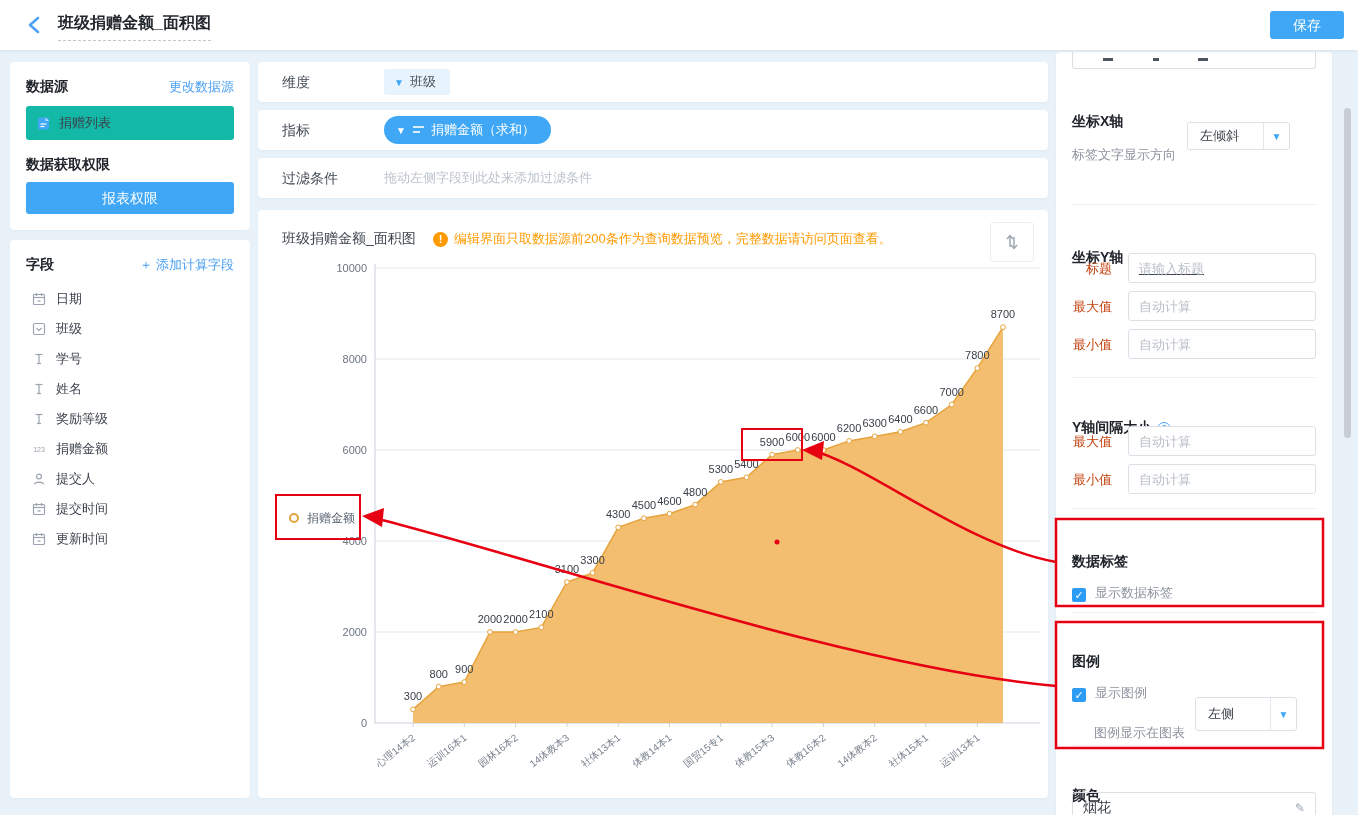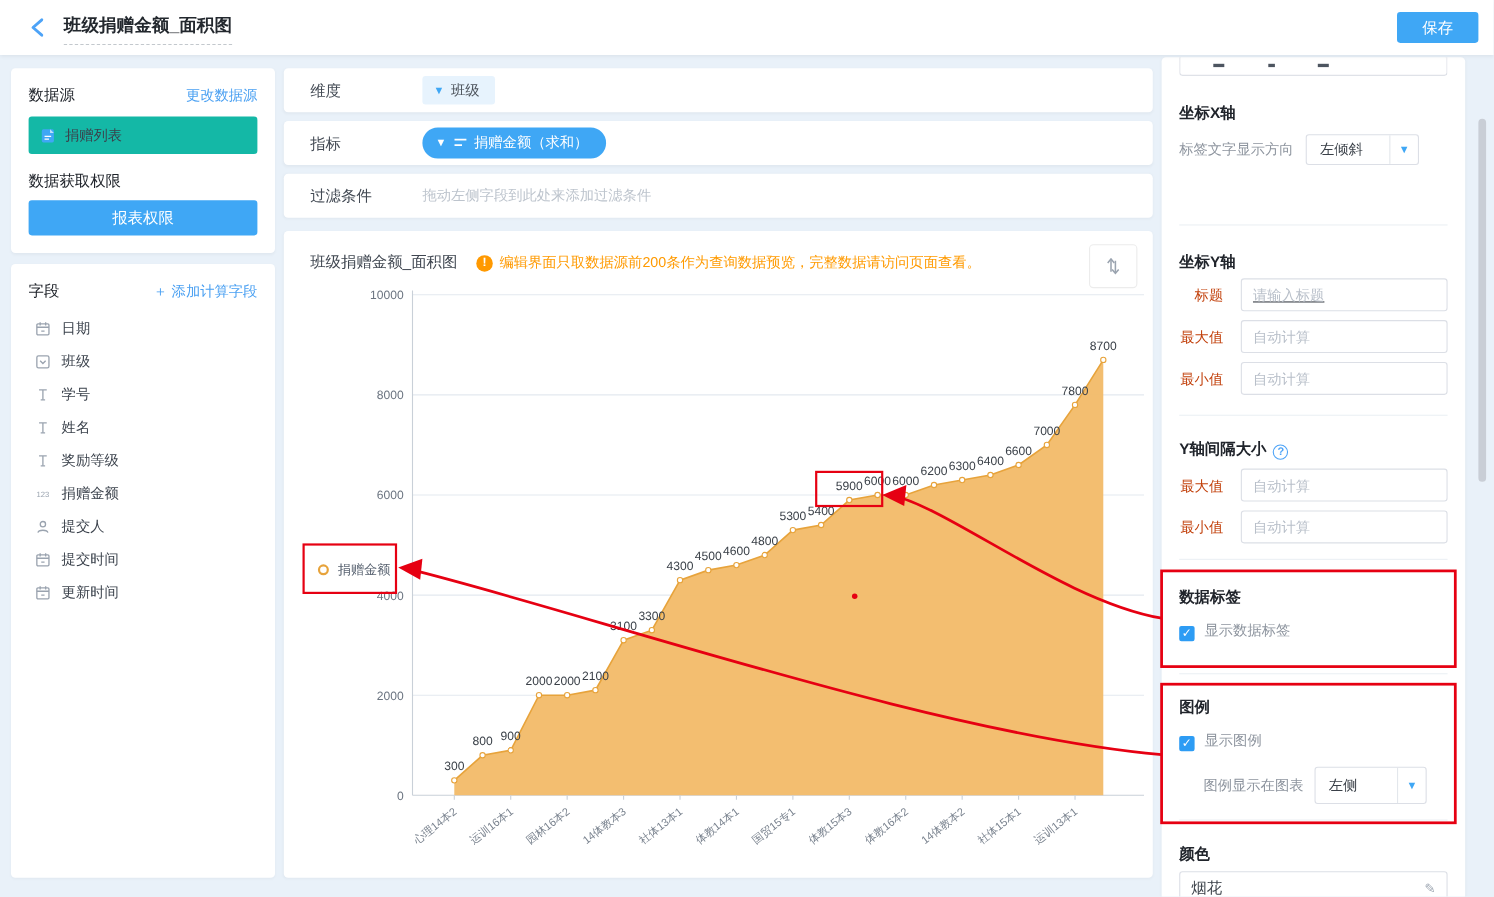--- a/index.html
+++ b/index.html
@@ -12,21 +12,21 @@
             box-shadow:0 1px 4px rgba(0,0,0,.07); z-index:5; }
   .back-btn { position:absolute; left:22px; top:11px; width:28px; height:28px; cursor:pointer; }
   .page-title { position:absolute; left:58px; top:13px; font-size:16px; font-weight:bold; color:#23282e;
                 border-bottom:1px dashed #c3c8cd; padding-bottom:6px; }
   .save-btn { position:absolute; right:14px; top:11px; width:74px; height:28px; background:#3fa7f5; color:#fff;
               font-size:14px; border:none; border-radius:3px; text-align:center; line-height:28px; cursor:pointer; }
 
   .card { position:absolute; background:#fff; border-radius:4px; box-shadow:0 1px 3px rgba(0,0,0,.04); }
 
   
-  .panel-h { font-size:14px; font-weight:normal; color:#20242b; }
+  .panel-h { font-size:14px; font-weight:bold; color:#20242b; }
   .blue-link { font-size:13px; color:#4aa0f2; cursor:pointer; }
   #ds-card { left:10px; top:62px; width:240px; height:168px; }
   #ds-head { position:absolute; left:16px; right:16px; top:16px; display:flex; justify-content:space-between; }
   #ds-item { position:absolute; left:16px; right:16px; top:44px; height:34px; background:#14b8a6; border-radius:3px;
              display:flex; align-items:center; padding-left:10px; font-size:13px; color:#3b424c; cursor:pointer; }
   #ds-item .doc-ic { margin-right:8px; display:inline-flex; }
   #perm-title { position:absolute; left:16px; top:94px; }
   #perm-btn { position:absolute; left:16px; right:16px; top:120px; height:32px; background:#3fa7f5; color:#fff;
               border:none; border-radius:3px; font-size:14px; line-height:32px; text-align:center; cursor:pointer; }
 
@@ -57,21 +57,21 @@
              text-align:center; line-height:15px; margin-right:6px; flex:none; }
   #chart-warn span.wtxt { font-size:13px; color:#ff9a00; }
   #sort-box { position:absolute; left:732px; top:12px; width:44px; height:40px; border:1px solid #ececec; border-radius:4px;
               display:flex; align-items:center; justify-content:center; cursor:pointer; background:#fff; }
   #legend-box { position:absolute; left:25px; top:293px; height:30px; display:flex; align-items:center; cursor:pointer; background:#fff; padding:0 6px; }
   .legend-ring { width:10px; height:10px; border:2px solid #e7a33b; border-radius:50%; background:#fff; margin-right:8px; }
   #legend-box .ltxt { font-size:12px; color:#5a6472; }
 
   
   #rp-card { left:1056px; top:52px; width:276px; height:778px; }
-  .rp-abs { position:absolute; left:16px; right:32px; }
+  .rp-abs { position:absolute; left:16px; right:32px;margin-top:19px; }
   .rp-title { font-size:14px; font-weight:bold; color:#20242b; }
   .rp-label { font-size:13px; color:#8d949e; }
   .rp-divider { position:absolute; left:16px; right:16px; height:1px; background:#ecf0f4; }
   .rp-input { position:absolute; left:72px; right:16px; height:30px; border:1px solid #dcdfe6; border-radius:3px;
               font-size:13px; color:#3a4048; padding:0 10px; outline:none; font-family:inherit; }
   .rp-input::placeholder { color:#b8bfc9; }
   .row-label { position:absolute; left:16px; width:40px; text-align:right; font-size:13px; color:#c2410c; }
   .rp-select { position:absolute; height:28px; border:1px solid #dcdfe6; border-radius:3px; background:#fff;
                display:flex; align-items:center; cursor:pointer; }
   .rp-select .val { flex:1; font-size:13px; color:#3a4048; padding-left:12px; }

